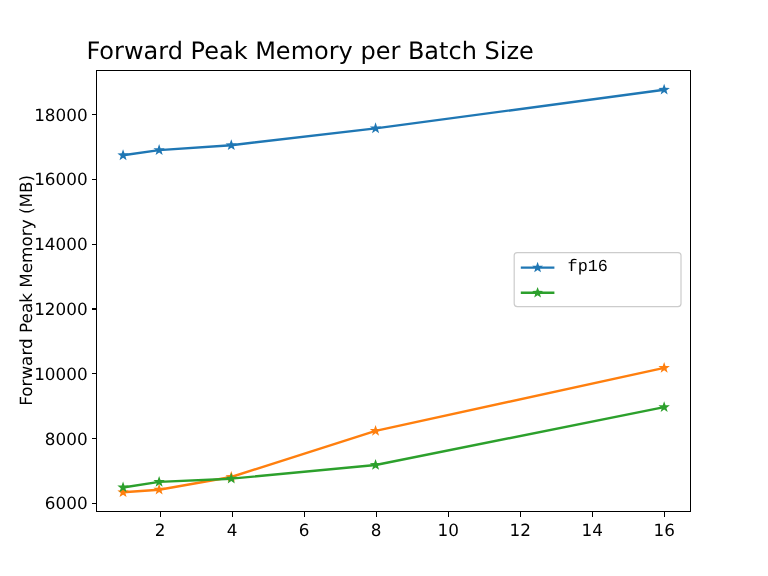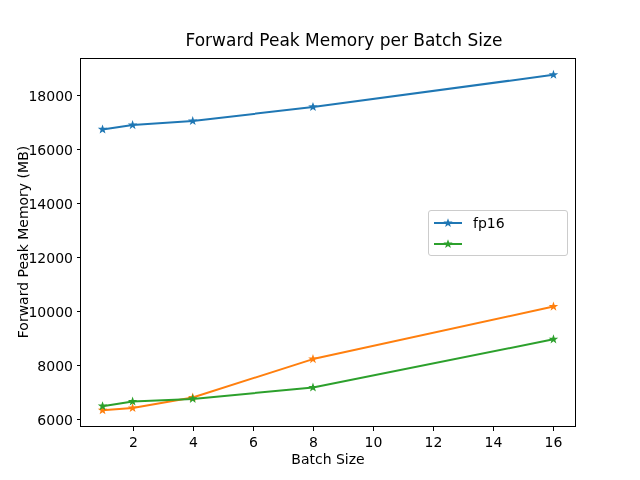--- a/index.html
+++ b/index.html
@@ -2,35 +2,35 @@
 <html><head>
 <meta charset="utf-8">
 <style>
   html,body { margin:0; padding:0; background:#ffffff; }
   .figure {
     position:relative; width:640px; height:480px; background:#ffffff;
     font-family:"DejaVu Sans", sans-serif; color:#000; overflow:hidden;
   }
   .chart-svg { position:absolute; left:0; top:0; }
   .title {
-    position:absolute; left:96px; top:30px; width:496px;
-    text-align:center; font-size:17px; color:#000;
+    position:absolute; left:72px; top:30px; width:496px;
+    font-size:20px; color:#000;
   }
   .xlabel {
     position:absolute; left:80px; top:451px; width:496px;
     text-align:center; font-size:14px;
   }
   .ylabel {
     position:absolute; left:23px; top:242px; white-space:nowrap;
     transform:translate(-50%,-50%) rotate(-90deg); font-size:14px;
   }
   .legend {
     position:absolute; left:428px; top:210px; width:140px;
     background:rgba(255,255,255,0.8); border:1px solid #cccccc;
-    border-radius:3px; padding:1px 0; box-sizing:border-box; z-index:2;
+    border-radius:3px; padding:1px 0; box-sizing:border-box; z-index:2;font-family:Liberation Mono, monospace;
   }
   .legend-row { display:flex; align-items:center; height:21px; padding-left:4px; }
   .legend-swatch { width:30px; height:14px; margin-right:10px; flex:none; }
   .legend-label { font-size:14px; line-height:14px; }
 </style>
 </head>
 <body>
 
 <div class="figure">
 
@@ -93,21 +93,20 @@
         <path d="M102.55,401.17L103.72,404.55L107.30,404.62L104.45,406.79L105.48,410.21L102.55,408.17L99.61,410.21L100.64,406.79L97.79,404.62L101.37,404.55Z" fill="#2ca02c"></path>
         <path d="M132.61,396.57L133.78,399.95L137.36,400.03L134.51,402.19L135.54,405.62L132.61,403.57L129.67,405.62L130.70,402.19L127.85,400.03L131.43,399.95Z" fill="#2ca02c"></path>
         <path d="M192.73,393.87L193.90,397.25L197.48,397.32L194.63,399.48L195.67,402.91L192.73,400.87L189.79,402.91L190.83,399.48L187.97,397.32L191.55,397.25Z" fill="#2ca02c"></path>
         <path d="M312.97,382.50L314.15,385.88L317.72,385.96L314.87,388.12L315.91,391.55L312.97,389.50L310.03,391.55L311.07,388.12L308.21,385.96L311.79,385.88Z" fill="#2ca02c"></path>
         <path d="M553.45,334.35L554.63,337.73L558.21,337.80L555.36,339.97L556.39,343.39L553.45,341.35L550.52,343.39L551.55,339.97L548.70,337.80L552.28,337.73Z" fill="#2ca02c"></path>
       </g>
     </svg>
 
   <div class="title">Forward Peak Memory per Batch Size</div>
   <div class="ylabel">Forward Peak Memory (MB)</div>
-  <div class="xlabel">Batch Size</div>
 
   <div class="legend">
     <div class="legend-row">
       <svg class="legend-swatch" width="30" height="14">
         <line x1="1" y1="7" x2="29" y2="7" stroke="#1f77b4" stroke-width="2"></line>
         <path d="M15.00,2.20L16.18,5.38L19.57,5.52L16.90,7.62L17.82,10.88L15.00,9.00L12.18,10.88L13.10,7.62L10.43,5.52L13.82,5.38Z" fill="#1f77b4"></path>
       </svg>
       <span class="legend-label">fp16</span>
     </div>
     <div class="legend-row">

